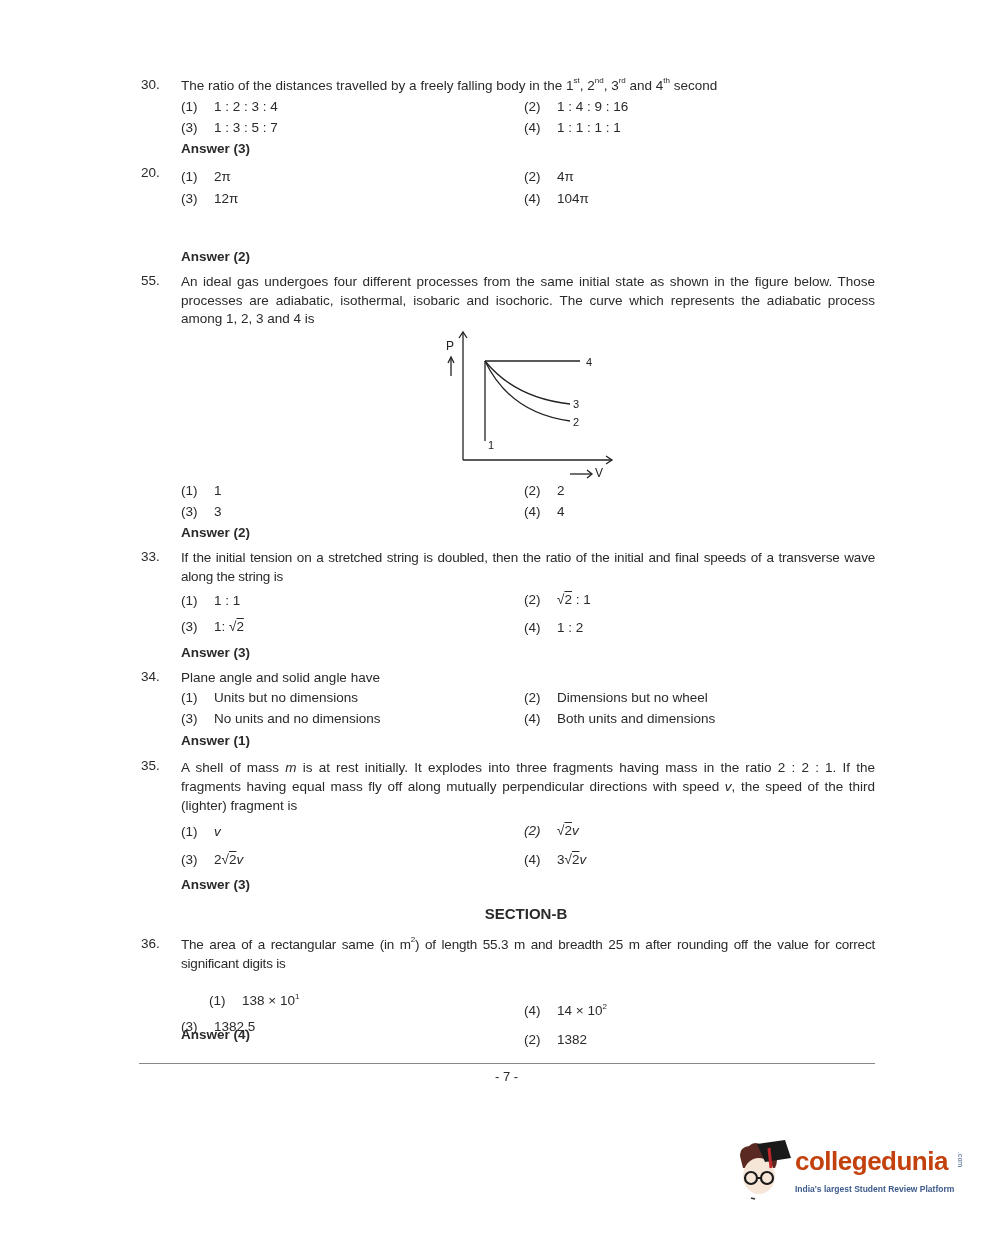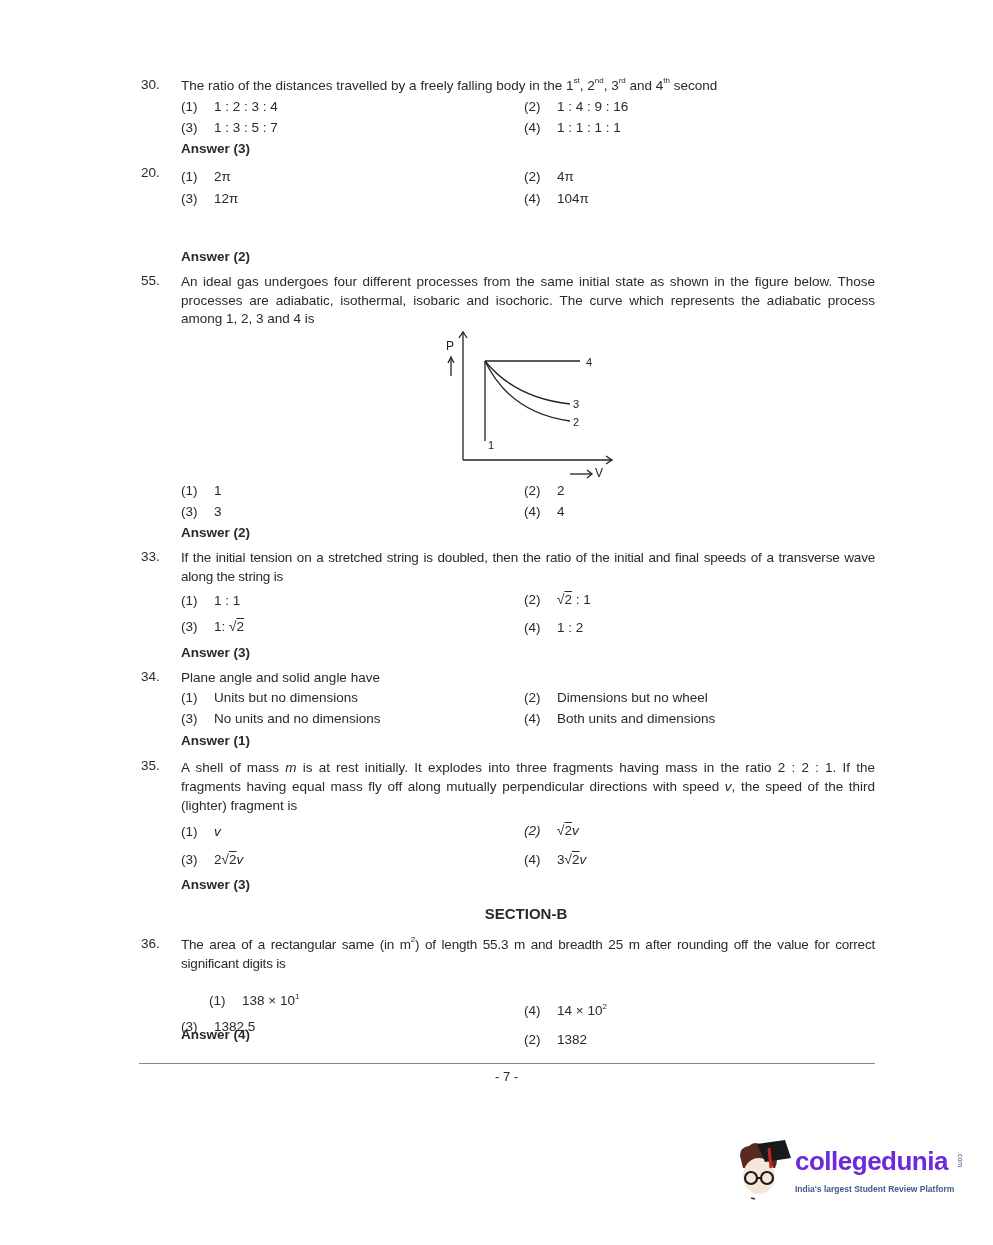--- a/index.html
+++ b/index.html
@@ -13,21 +13,21 @@
   .opts { margin-left: 40px; position: relative; }
   .opt { position: absolute; white-space: nowrap; }
   .opt .n { display: inline-block; width: 33px; }
   .ans { position: absolute; left: 40px; font-weight: bold; }
   sup { font-size: 8px; vertical-align: top; line-height: 8px; }
   .sqrt { text-decoration: overline; }
   .section { position: absolute; left: 0; width: 1052px; text-align: center; top: 905px; font-weight: bold; font-size: 15px; }
   .rule { position: absolute; left: 139px; width: 736px; top: 1063px; height: 0; border-top: 1px solid #888; }
   .pageno { position: absolute; left: 0; width: 1013px; text-align: center; top: 1069px; font-size: 13px; }
   .logo { position: absolute; left: 735px; top: 1138px; width: 230px; height: 66px; }
-  .logo-text { position: absolute; left: 60px; top: 8px; font-size: 26px; color: #6d28d9; font-weight: bold; letter-spacing: -0.5px; }
+  .logo-text { position: absolute; left: 60px; top: 8px; font-size: 26px; color: #c2410c; font-weight: bold; letter-spacing: -0.5px; }
   .logo-com { position: absolute; left: 222px; top: 14px; font-size: 7px; color: #3d5a8a; writing-mode: vertical-rl; }
   .logo-tag { position: absolute; left: 60px; top: 46px; font-size: 8.5px; color: #3d5a8a; font-weight: bold; white-space: nowrap; }
   .diagram { position: absolute; left: 440px; top: 328px; width: 180px; height: 152px; }
   i.var { font-style: italic; }
 </style>
 </head>
 <body>
 
 <div class="q" style="top:77px;">
   <span class="qnum">30.</span>

